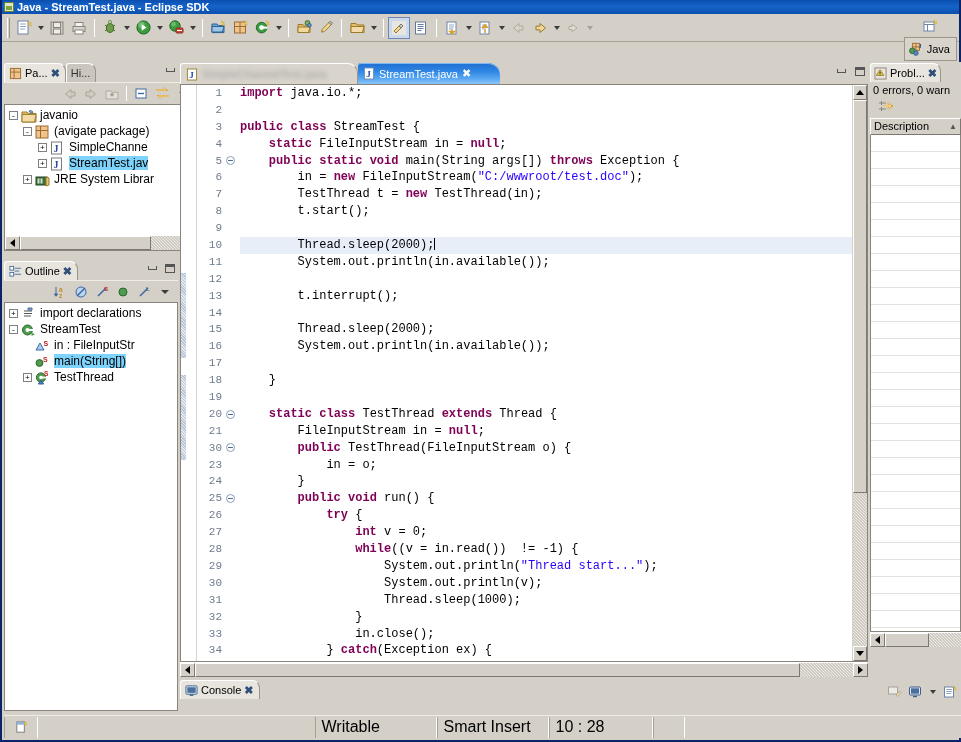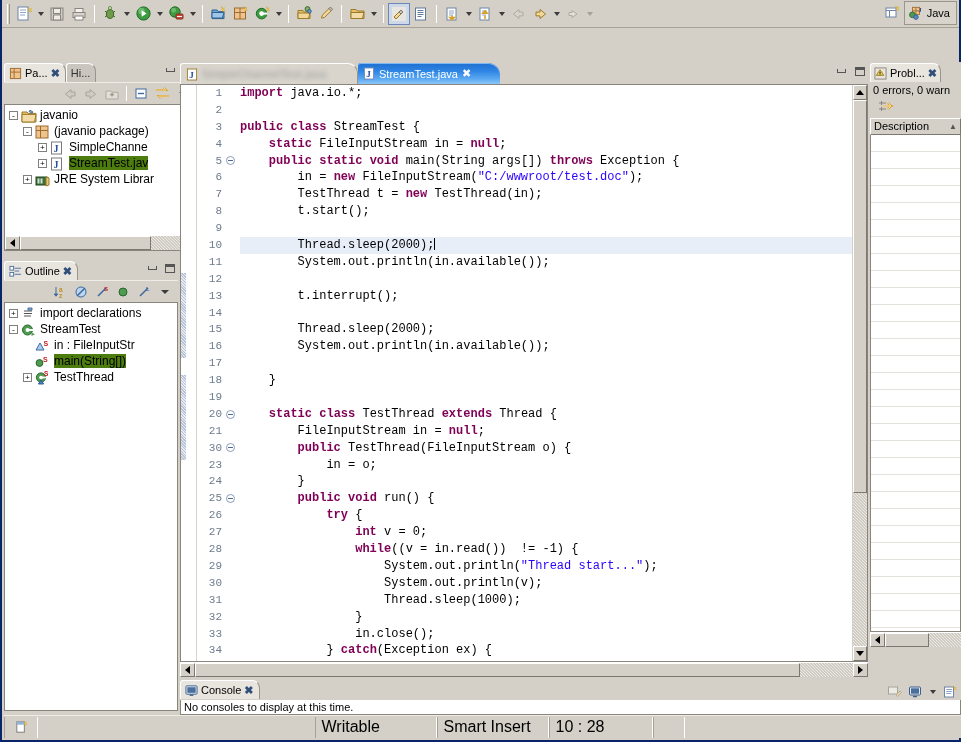--- a/index.html
+++ b/index.html
@@ -101,21 +101,21 @@
   .tarrow i {
     display:block;
     width:0;height:0;
     border-left:3px solid transparent;
     border-right:3px solid transparent;
     border-top:4px solid #3c3c3c;
   }
   .tarrow.dim i { border-top-color:#a5a098; }
   .persp-area {
     position: absolute; right: 2px; top: 1px;
-    display: flex; 
+    display: flex; align-items: center; flex-direction: column;
   }
   .persp-btn {
     height: 24px;
     display:flex;align-items:center;
     padding: 0 6px 0 3px;
     border:1px solid #9b958a;
     background:#d8d4cc;
     font-size:11px;
     gap:4px;
   }
@@ -185,21 +185,21 @@
   
   .tree { font-size: 12px; padding: 2px 0 0 4px; position: relative; }
   .trow { display:flex; align-items:center; height:16px; white-space:nowrap; }
   .exp {
     width:9px;height:9px;border:1px solid #808080;background:#fff;
     font-size:8px;line-height:7px;text-align:center;color:#000;
     margin-right:3px; flex:none; font-family:"Liberation Mono",monospace;
   }
   .ticon { width:16px;height:16px;margin-right:3px;flex:none;position:relative; }
   .tlabel { font-size:12px; }
-  .tlabel.sel { background:#4d7c0f; }
+  .tlabel.sel { background:#7dd3fc; }
 
   
   .hsb { height:15px;background:#d4d0c8;border-top:1px solid #fff;display:flex;align-items:center; }
   .sb-arrow { width:15px;height:14px;background:#d4d0c8;border:1px solid;border-color:#fff #7c7870 #7c7870 #fff;display:flex;align-items:center;justify-content:center;flex:none; }
   .sb-arrow i{width:0;height:0;}
   .a-left i{border-top:4px solid transparent;border-bottom:4px solid transparent;border-right:5px solid #000;}
   .a-right i{border-top:4px solid transparent;border-bottom:4px solid transparent;border-left:5px solid #000;}
   .a-up i{border-left:4px solid transparent;border-right:4px solid transparent;border-bottom:5px solid #000;}
   .a-down i{border-left:4px solid transparent;border-right:4px solid transparent;border-top:5px solid #000;}
   .sb-track { flex:1;height:14px;background-image:linear-gradient(45deg,#cfcbc3 25%,#eceae5 25%,#eceae5 50%,#cfcbc3 50%,#cfcbc3 75%,#eceae5 75%);background-size:3px 3px; }
@@ -293,20 +293,24 @@
     display:flex;align-items:center;font-size:16px;
   }
   .sb-cell { height:21px;display:flex;align-items:center;padding:0 6px;border-left:1px solid #a8a296;border-right:1px solid #fff; }
   .sb-ico-cell { width:34px;height:21px;display:flex;align-items:center;justify-content:center;border-left:1px solid #a8a296;border-right:1px solid #fff; }
 </style>
 </head>
 <body>
 
 <div id="app">
 
+  <div class="titlebar">
+    <span class="tb-ico"></span>
+    <span class="tb-text">Java - StreamTest.java - Eclipse SDK</span>
+  </div>
 
 
   <div class="toolbar">
     <div class="tgrip"></div>
 
     <div class="tbtn">
       <svg width="17" height="17" viewBox="0 0 17 17">
         <rect x="2" y="2" width="10" height="13" fill="#ffffff" stroke="#6f85a8"></rect>
         <path d="M4 5h6M4 7.5h6M4 10h5" stroke="#8fa6c4" stroke-width="1"></path>
         <path d="M12 2l1.2 2.2L15.4 3.4 14.2 5.6 16 6.6 13.6 7 12 2z" fill="#ffd84a" stroke="#c9a02c" stroke-width=".5"></path>
@@ -582,21 +586,21 @@
           </div>
 
           <div class="trow" style="padding-left:14px;">
             <span class="exp">-</span>
             <span class="ticon" style="padding-top:2px;">
               <svg width="14" height="14" viewBox="0 0 14 14">
                 <rect x="1" y="1" width="12" height="12" fill="#f0c38a" stroke="#9a6b35"></rect>
                 <path d="M1 5.5h12M5.5 1v12" stroke="#9a6b35"></path>
               </svg>
             </span>
-            <span class="tlabel">(javanio package)</span>
+            <span class="tlabel">(avigate package)</span>
           </div>
 
           <div class="trow" style="padding-left:29px;">
             <span class="exp">+</span>
             <span class="ticon" style="padding-top:2px;">
               <svg width="13" height="14" viewBox="0 0 13 14">
                 <rect x="1.5" y="1" width="10" height="12" fill="#fff" stroke="#7a7a7a"></rect>
                 <text x="3.5" y="10.5" font-size="10" font-family="serif" font-weight="bold" fill="#2a4d9b">J</text>
               </svg>
             </span>
@@ -1003,23 +1007,20 @@
             </span>
           <span class="vt-ico">
             <svg width="15" height="14" viewBox="0 0 15 14">
               <rect x="1.5" y="2" width="9" height="10" fill="#fff" stroke="#6f85a8"></rect>
               <path d="M3.2 4.5h6M3.2 6.5h6M3.2 8.5h5" stroke="#8fa6c4"></path>
               <path d="M10.5 1l.8 1.6 1.7-.5-.8 1.6 1.3.8-2 .4L10.5 1z" fill="#ffd84a" stroke="#c9a02c" stroke-width=".4"></path>
             </svg>
           </span>
         </div>
       </div>
-      <div class="cons-body" style="height:15px;">
-        <div class="cons-text">No consoles to display at this time.</div>
-      </div>
     </div>
 
   </div>
 
   <div class="statusbar">
     <div class="sb-ico-cell">
       <svg width="15" height="15" viewBox="0 0 16 16">
         <rect x="3" y="2" width="8" height="11" fill="#fff" stroke="#7a7a7a"></rect>
         <rect x="3" y="2" width="8" height="3" fill="#8fb4dc"></rect>
         <path d="M10.5 1l.9 1.8 1.9-.6-.9 1.8 1.4.9-2.2.5L10.5 1z" fill="#ffd84a" stroke="#c9a02c" stroke-width=".5"></path>

